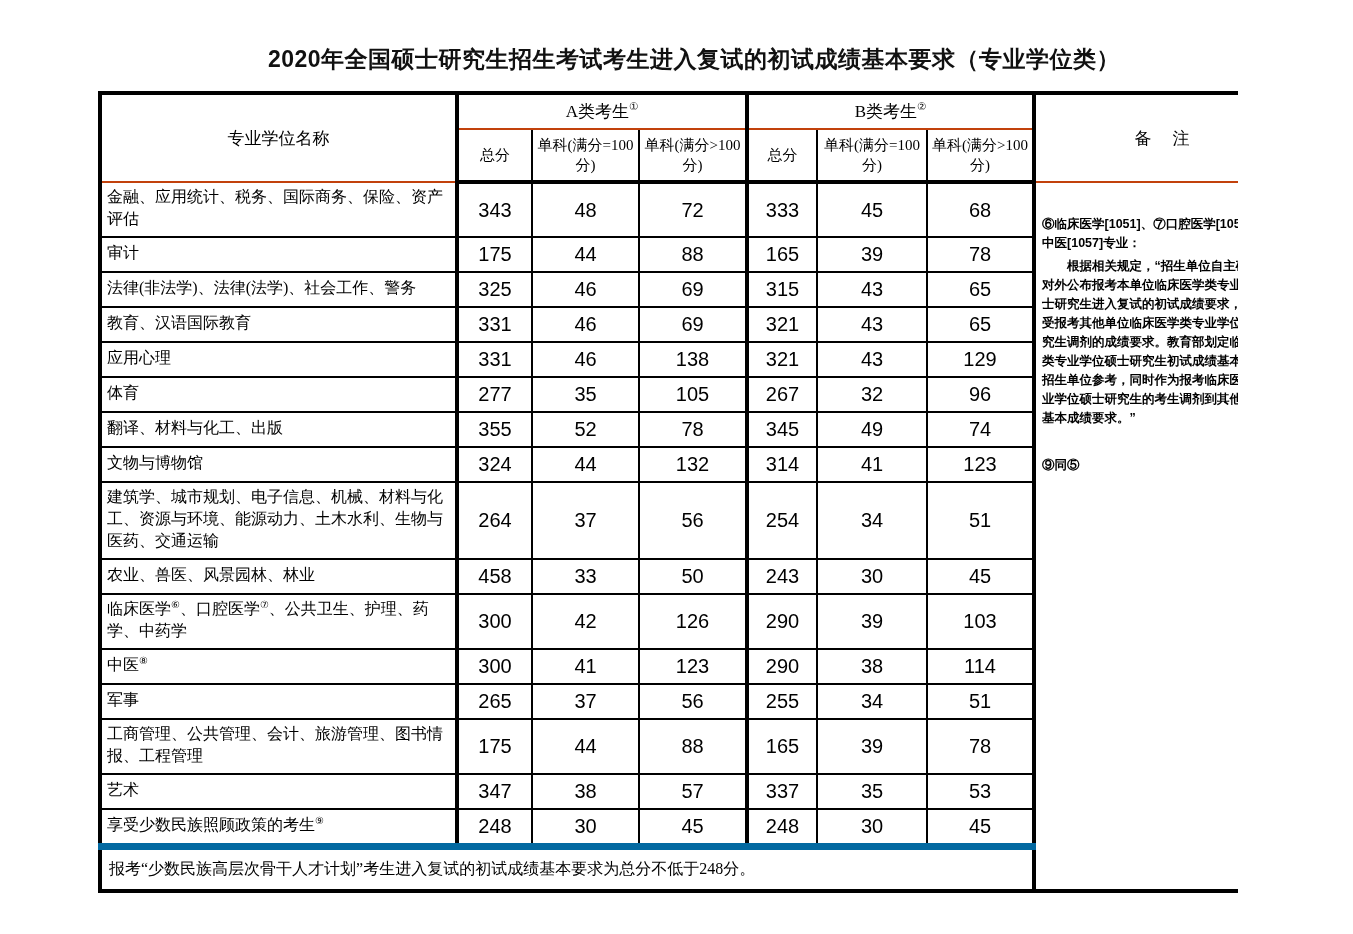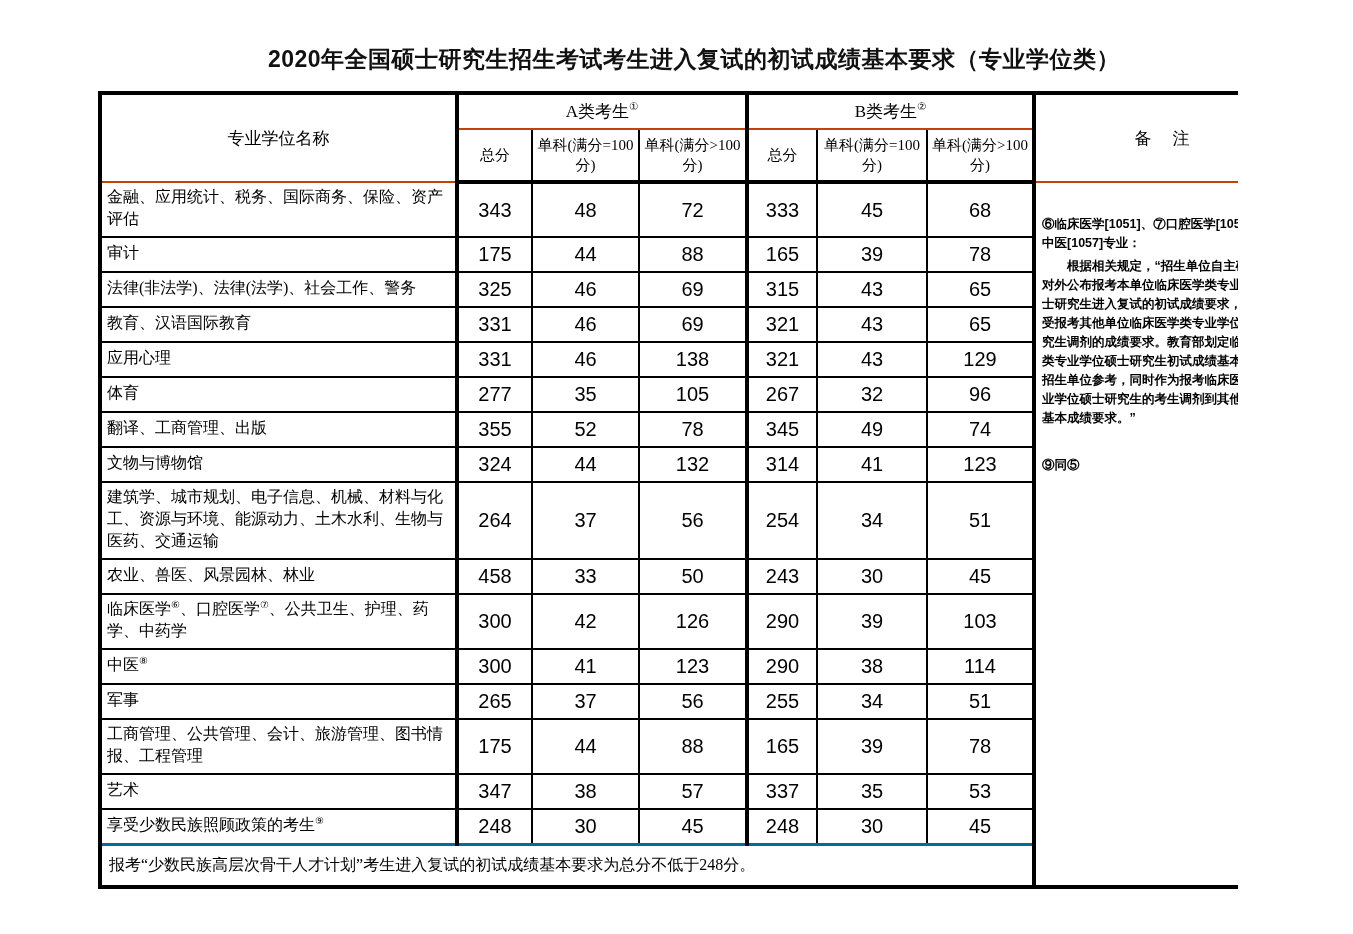--- a/index.html
+++ b/index.html
@@ -86,21 +86,21 @@
     padding: 28px 2px 6px 2px;
     font-family: "Liberation Sans", sans-serif;
     font-weight: bold;
     font-size: 12.5px;
     line-height: 19px;
   }
   td.remark-cell p { margin: 4px; }
   td.remark-cell p.indent { text-indent: 2em; }
   td.remark-cell p.note9 { margin-top: 28px; }
   td.footer-cell {
-    border-top: 3px solid #0369a1;
+    border-top: 7px solid #0369a1;
     font-size: 16px;
     padding: 9px 4px 9px 7px;
     text-align: left;
     vertical-align: middle;
   }
   sup { font-size: 0.62em; vertical-align: super; line-height: 0; }
 </style>
 </head>
 <body>
 
@@ -188,21 +188,21 @@
           <tr>
             <td class="name-cell supc">体育</td>
             <td class="num-cell thick-l">277</td>
             <td class="num-cell">35</td>
             <td class="num-cell">105</td>
             <td class="num-cell thick-l">267</td>
             <td class="num-cell">32</td>
             <td class="num-cell">96</td>
           </tr>
           <tr>
-            <td class="name-cell supc">翻译、工商管理、出版</td>
+            <td class="name-cell supc">翻译、材料与化工、出版</td>
             <td class="num-cell thick-l">355</td>
             <td class="num-cell">52</td>
             <td class="num-cell">78</td>
             <td class="num-cell thick-l">345</td>
             <td class="num-cell">49</td>
             <td class="num-cell">74</td>
           </tr>
           <tr>
             <td class="name-cell supc">文物与博物馆</td>
             <td class="num-cell thick-l">324</td>

